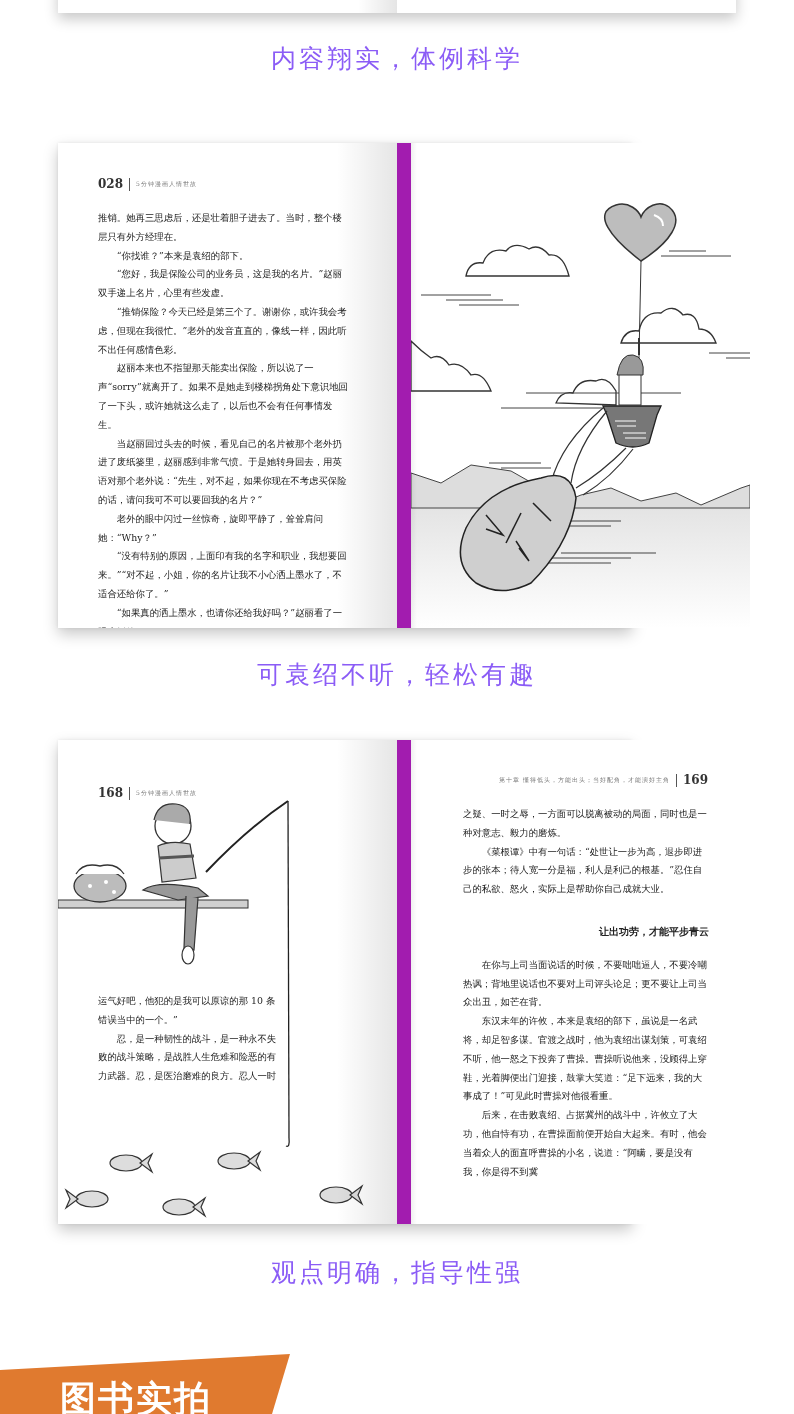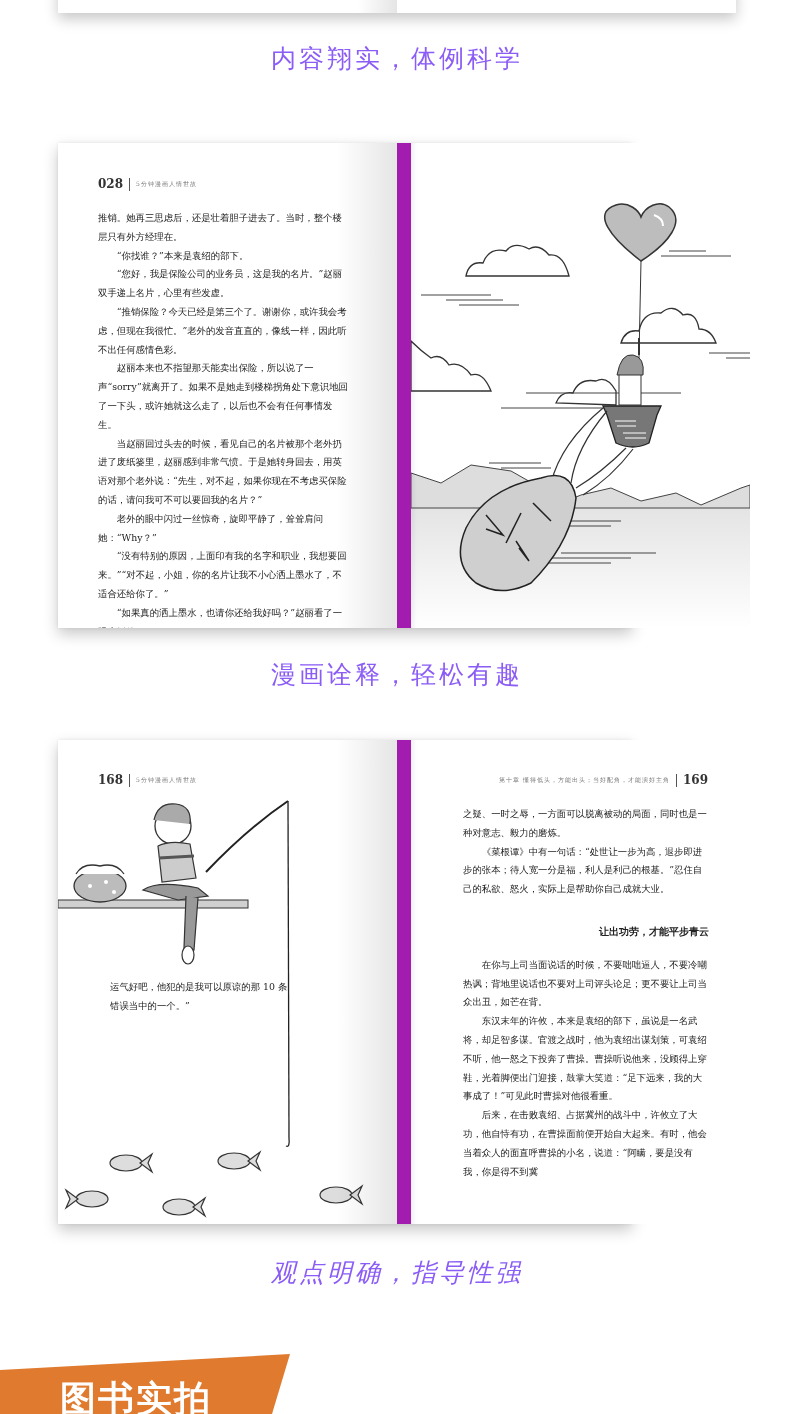--- a/index.html
+++ b/index.html
@@ -133,25 +133,25 @@
       <g stroke="#222" stroke-width="1.5" fill="none">
         <path d="M75 372 L92 392 L75 386"></path>
         <path d="M110 370 L95 400"></path>
         <path d="M122 360 L140 378"></path>
         <path d="M105 398 L118 418 L108 405"></path>
       </g>
     </svg>
   </div>
 </div>
 
-<div class="tagline" style="top:658px;">漫画诠释，轻松有趣</div>
+<div class="tagline" style="top:658px;">可袁绍不听，轻松有趣</div>
 
 <div class="spread" style="top:740px; height:484px;">
   <div class="page left">
-    <div class="running-head" style="left:40px; top:33px;">
+    <div class="running-head" style="left:40px; top:46px;">
       <span class="num">168</span>
       <span class="bar"></span>
       <span class="title">5分钟漫画人情世故</span>
     </div>
     <svg style="position:absolute; left:0; top:48px;" width="339" height="436" viewBox="0 0 339 436">
 
       <rect x="0" y="112" width="190" height="8" fill="#d0d0d0" stroke="#333" stroke-width="1"></rect>
 
       <ellipse cx="42" cy="98" rx="26" ry="16" fill="#bcbcbc" stroke="#333" stroke-width="1.3"></ellipse>
       <path d="M18 86 Q25 74 42 78 Q58 74 66 86" fill="#fff" stroke="#333" stroke-width="1.3"></path>
@@ -188,38 +188,39 @@
         <g transform="translate(105,412)">
             <ellipse cx="16" cy="7" rx="16" ry="8"></ellipse>
             <path d="M30 7 L42 -2 L38 7 L42 16 Z"></path>
           </g>
         <g transform="translate(262,400)">
             <ellipse cx="16" cy="7" rx="16" ry="8"></ellipse>
             <path d="M30 7 L42 -2 L38 7 L42 16 Z"></path>
           </g>
       </g>
     </svg>
-    <div class="body-text" id="s2-left-text" style="left:40px; top:238px; width:182px;margin-left:12px;">
+    <div class="body-text" id="s2-left-text" style="left:40px; top:252px; width:182px;">
         <p class="noindent">运气好吧，他犯的是我可以原谅的那 10 条错误当中的一个。”</p>
+        <p>忍，是一种韧性的战斗，是一种永不失败的战斗策略，是战胜人生危难和险恶的有力武器。忍，是医治磨难的良方。忍人一时</p>
       </div>
   </div>
 
   <div class="page right">
     <div class="running-head" style="right:42px; top:33px;">
       <span class="title">第十章  懂得低头，方能出头；当好配角，才能演好主角</span>
       <span class="bar"></span>
       <span class="num">169</span>
     </div>
     <div class="body-text" id="s2-right-text" style="left:52px; top:65px; width:246px;">
         <p class="noindent">之疑、一时之辱，一方面可以脱离被动的局面，同时也是一种对意志、毅力的磨炼。</p>
         <p>《菜根谭》中有一句话：“处世让一步为高，退步即进步的张本；待人宽一分是福，利人是利己的根基。”忍住自己的私欲、怒火，实际上是帮助你自己成就大业。</p>
         <div class="section-title">让出功劳，才能平步青云</div>
         <p>在你与上司当面说话的时候，不要咄咄逼人，不要冷嘲热讽；背地里说话也不要对上司评头论足；更不要让上司当众出丑，如芒在背。</p>
         <p>东汉末年的许攸，本来是袁绍的部下，虽说是一名武将，却足智多谋。官渡之战时，他为袁绍出谋划策，可袁绍不听，他一怒之下投奔了曹操。曹操听说他来，没顾得上穿鞋，光着脚便出门迎接，鼓掌大笑道：“足下远来，我的大事成了！”可见此时曹操对他很看重。</p>
         <p>后来，在击败袁绍、占据冀州的战斗中，许攸立了大功，他自恃有功，在曹操面前便开始自大起来。有时，他会当着众人的面直呼曹操的小名，说道：“阿瞒，要是没有我，你是得不到冀</p>
       </div>
   </div>
 </div>
 
-<div class="tagline" style="top:1256px;font-style:italic;">观点明确，指导性强</div>
+<div class="tagline" style="top:1256px;">观点明确，指导性强</div>
 
 <div class="banner"></div>
 <div class="banner-text">图书实拍</div>
 
 </body></html>

